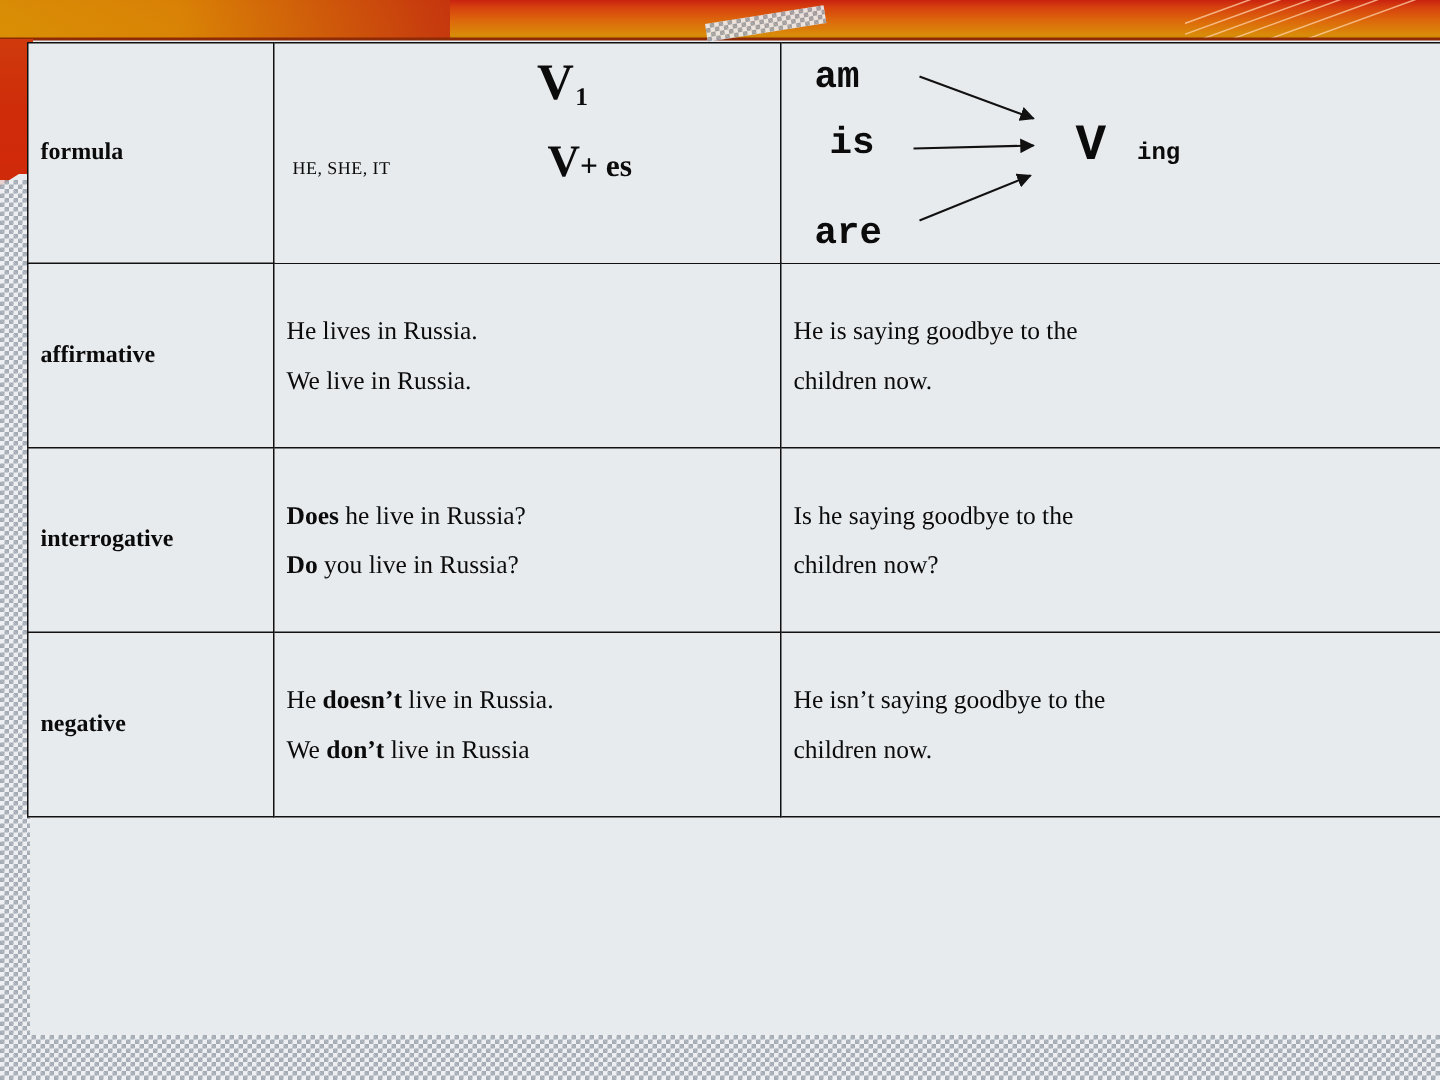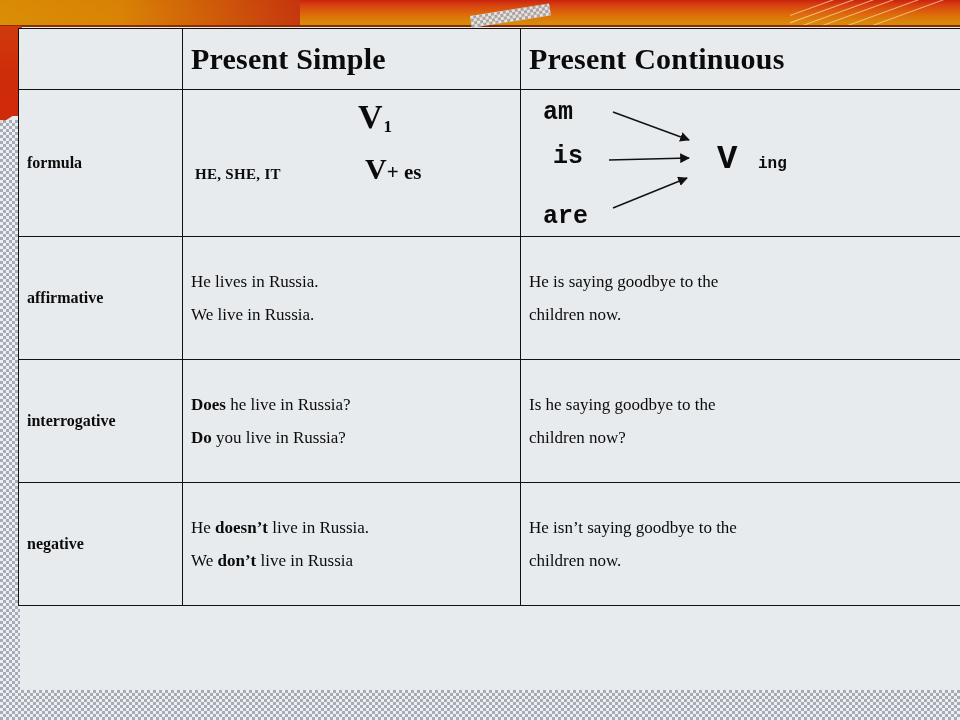--- a/index.html
+++ b/index.html
@@ -170,22 +170,22 @@
     font-size: 17px;
     font-weight: bold;
     vertical-align: baseline;
     position: relative;
     top: 4px;
     left: 1px;
   }
   .formula-ps .pronouns {
     position: absolute;
     left: 12px; top: 76px;
-    font-size: 15px;
-    font-weight: bold;
+    font-size: 12px;
+    font-weight: normal;
     letter-spacing: .3px;
   }
   .formula-ps .ves {
     position: absolute;
     left: 182px; top: 62px;
     font-weight: bold;
   }
   .formula-ps .ves .big { font-size: 30px; }
   .formula-ps .ves .small { font-size: 21px; }
 
@@ -246,25 +246,20 @@
   <div class="checker checker-topright"></div>
 
   <table class="grammar">
     <colgroup>
       <col class="c-label">
         <col class="c-ps">
         <col class="c-pc">
     </colgroup>
     <tbody>
 
-      <tr class="hdr">
-        <td class="hdr-blank"></td>
-        <td class="hdr-title">Present Simple</td>
-        <td class="hdr-title">Present Continuous</td>
-      </tr>
 
 
       <tr class="r-formula">
         <td class="rowlabel">formula</td>
 
         <td class="formula-ps">
           <span class="v1"><span>V</span><sub>1</sub></span>
           <span class="pronouns">HE, SHE, IT</span>
           <span class="ves"><span class="big">V</span><span class="small">+ es</span></span>
         </td>

